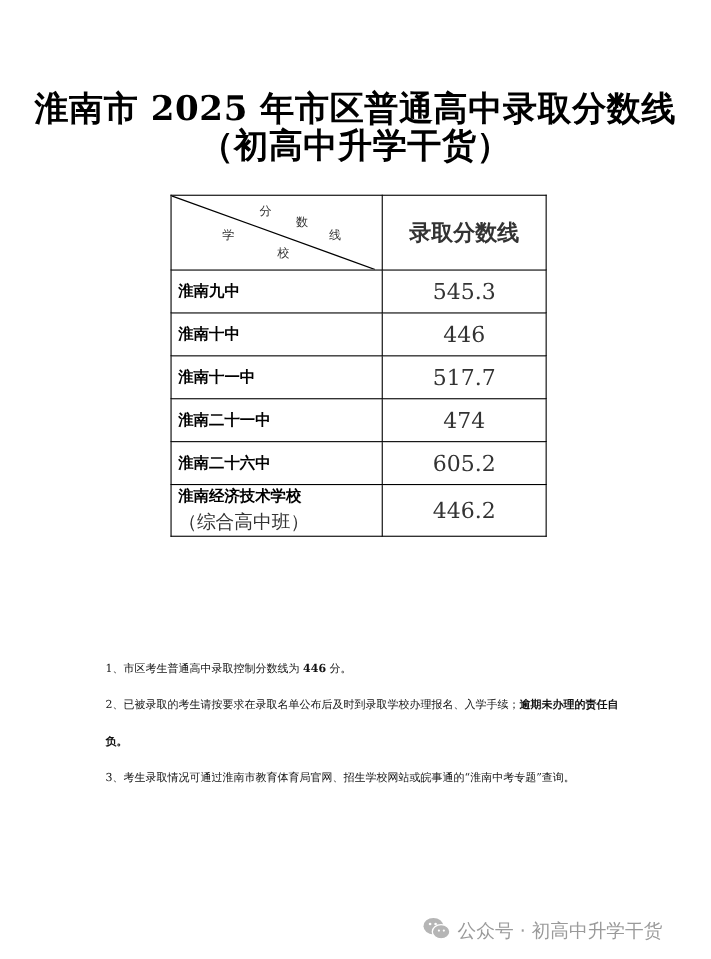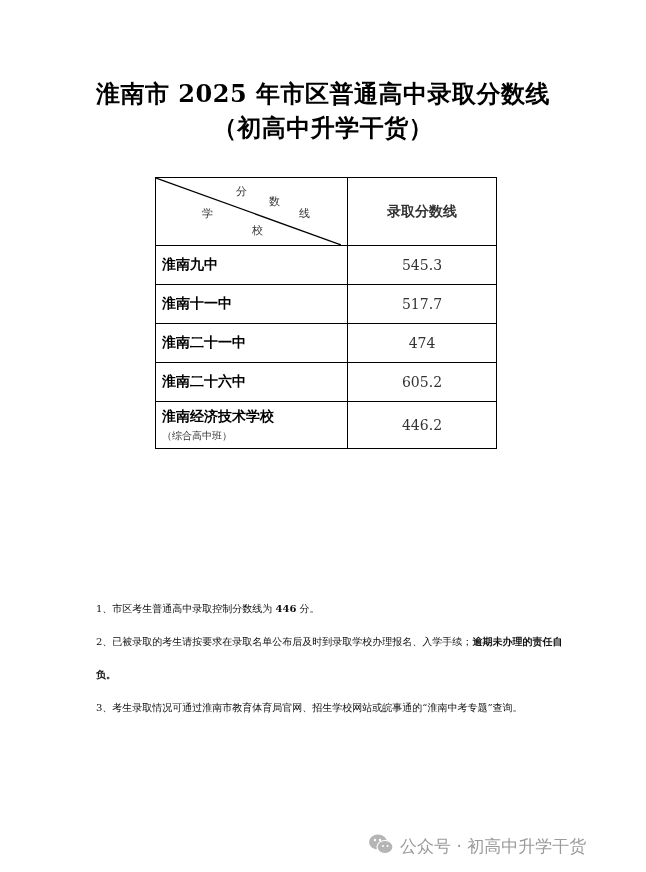--- a/index.html
+++ b/index.html
@@ -1,36 +1,36 @@
 <!DOCTYPE html>
 <html><head>
 <meta charset="utf-8">
 <style>
   html, body { margin: 0; padding: 0; background: #ffffff; }
   body { width: 646px; height: 872px; position: relative; overflow: hidden; font-family: "DejaVu Serif", "Liberation Serif", serif; color: #000; }
-  .title { position: absolute; left: 0; width: 646px; text-align: center; font-weight: bold; font-size: 24px; letter-spacing: 0.5px; }
+  .title { position: absolute; left: 0; width: 646px; text-align: center; font-weight: bold; font-size: 31px; letter-spacing: 0.5px; }
   .title.t1 { top: 78px; }
   .title.t2 { top: 112px; }
   table.scores { position: absolute; left: 155px; top: 177px; border-collapse: collapse; }
   table.scores td { border: 1.5px solid #000; padding: 0; }
   td.col-school { width: 185px; }
-  td.col-score { width: 148px; text-align: center; font-size: 14px; font-family: "DejaVu Serif", "Liberation Serif", serif; color: #333; }
+  td.col-score { width: 148px; text-align: center; font-size: 20px; font-family: "DejaVu Serif", "Liberation Serif", serif; color: #333; }
   tr.hdr td { height: 67px; }
   tr.row td { height: 38px; }
   tr.row.tall td { height: 46px; }
   .diag { position: relative; width: 185px; height: 67px; }
   .diag svg { position: absolute; left: 0; top: 0; }
   .diag span { position: absolute; font-size: 11px; color: #333; }
   .hdr-score { font-weight: bold; font-size: 15px; font-family: "DejaVu Sans", "Liberation Sans", sans-serif; }
   .school { font-weight: bold; font-size: 14px; padding-left: 6px !important; font-family: "DejaVu Sans", "Liberation Sans", sans-serif; }
-  .school .sub { display: block; font-weight: normal; font-size: 10px; color: #333; font-family: "DejaVu Serif", "Liberation Serif", serif; margin-top: 3px; }
+  .school .sub { display: block; font-weight: normal; font-size: 17px; color: #333; font-family: "DejaVu Serif", "Liberation Serif", serif; margin-top: 3px; }
   .notes { position: absolute; left: 96px; top: 592px; width: 470px; font-size: 10px; line-height: 33px; color: #111; }
   .notes p { margin: 0; }
   .notes b { font-weight: bold; }
-  .footer { position: absolute; left: 368px; top: 833px; display: flex; align-items: center; gap: 6px; color: #9a9a9a; font-size: 17px; font-family: "DejaVu Sans", "Liberation Sans", sans-serif; }
+  .footer { position: absolute; left: 384px; top: 833px; display: flex; align-items: center; gap: 6px; color: #9a9a9a; font-size: 17px; font-family: "DejaVu Sans", "Liberation Sans", sans-serif; }
 </style>
 </head>
 <body>
 
 <div class="title t1">淮南市 2025 年市区普通高中录取分数线</div>
 <div class="title t2">（初高中升学干货）</div>
 
 <table class="scores">
   <tbody>
       <tr class="hdr">
@@ -44,20 +44,24 @@
         <span style="left:143px;top:28px">线</span>
         <span style="left:46px;top:28px">学</span>
         <span style="left:96px;top:45px">校</span>
       </div>
     </td>
     <td class="col-score hdr-score">录取分数线</td>
   </tr>
   <tr class="row">
     <td class="col-school school">淮南九中</td>
     <td class="col-score">545.3</td>
+  </tr>
+  <tr class="row">
+    <td class="col-school school">淮南十中</td>
+    <td class="col-score">446</td>
   </tr>
   <tr class="row">
     <td class="col-school school">淮南十一中</td>
     <td class="col-score">517.7</td>
   </tr>
   <tr class="row">
     <td class="col-school school">淮南二十一中</td>
     <td class="col-score">474</td>
   </tr>
   <tr class="row">

